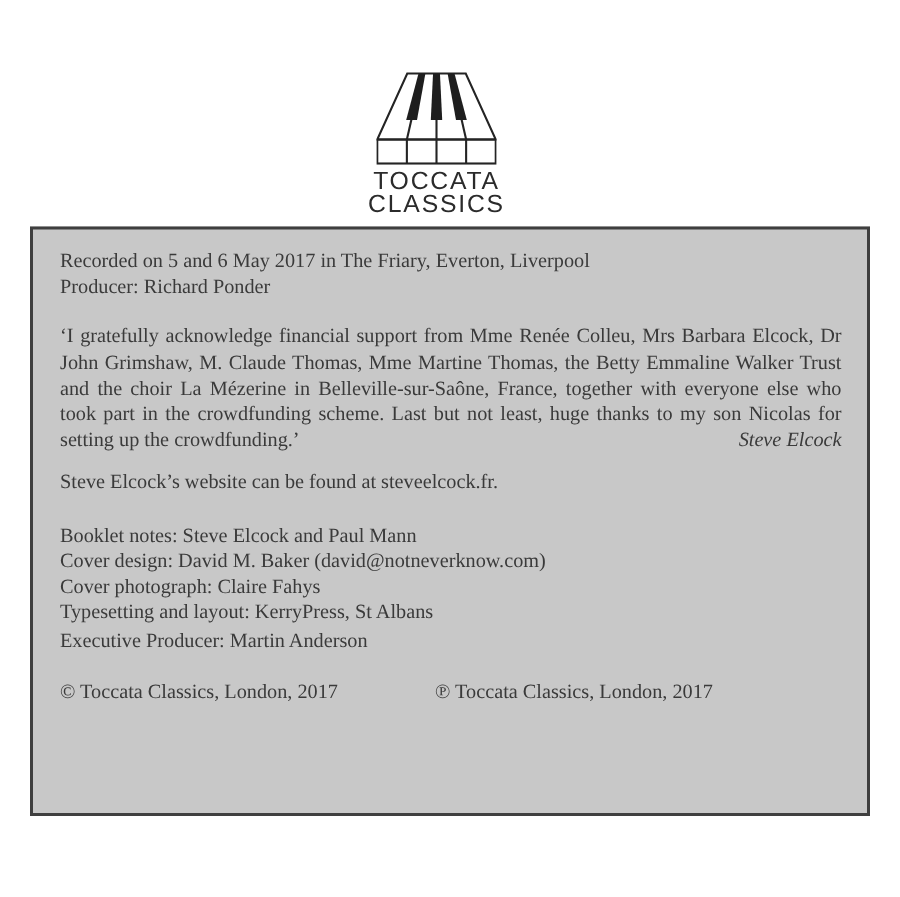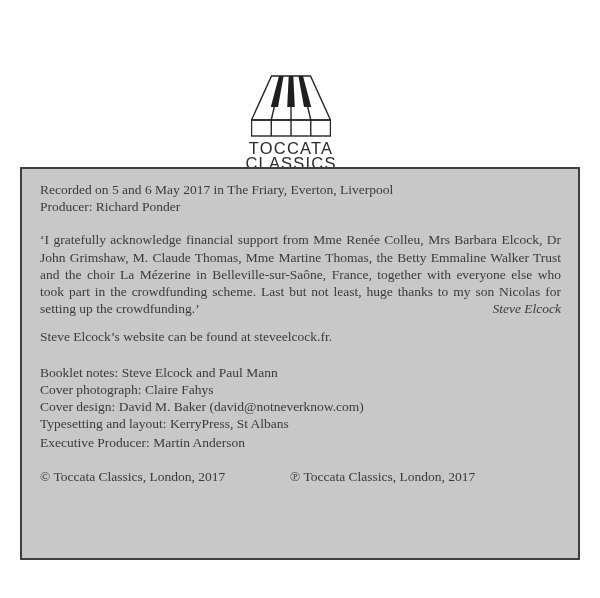--- a/index.html
+++ b/index.html
@@ -15,21 +15,21 @@
   .page {
     position: relative;
     width: 600px;
     height: 598px;
     background: #ffffff;
   }
 
   
   .logo-wrap {
     position: absolute;
-    top: 75px;
+    top: 48px;
     left: 0;
     width: 600px;
     text-align: center;
   }
   .logo-inner {
     display: inline-block;
     transform: translateX(-9px);
   }
   .logo-inner svg { display: block; margin: 0 auto; }
   .logo-text {
@@ -39,21 +39,21 @@
     line-height: 15px;
     letter-spacing: 1.2px;
     color: #2b2b2b;
     text-align: center;
     white-space: nowrap;
   }
 
   
   .credits-box {
     position: absolute;
-    top: 167px;
+    top: 151px;
     left: 20px;
     width: 560px;
     height: 393px;
     box-sizing: border-box;
     background: var(--box-bg, #c8c8c8);
     border: 2px solid var(--box-border, #3f3f3f);
     padding: 12px 17px 0 18px;
     font-size: 13.5px;
     line-height: 17.2px;
     color: var(--text-color, #3a3a3a);
@@ -146,22 +146,22 @@
 
     <div class="ack">
       <span>‘I gratefully acknowledge financial support from Mme Renée Colleu, Mrs Barbara Elcock, Dr John Grimshaw, M. Claude Thomas, Mme Martine Thomas, the Betty Emmaline Walker Trust and the choir La Mézerine in Belleville-sur-Saône, France, together with everyone else who took part in the crowdfunding scheme. Last but not least, huge thanks to my son Nicolas for setting up the crowdfunding.’</span>
       <span class="attribution">Steve Elcock</span>
     </div>
 
     <div class="line website-line">Steve Elcock’s website can be found at steveelcock.fr.</div>
 
     <div class="production-block">
       <div class="line">Booklet notes: Steve Elcock and Paul Mann</div>
+      <div class="line">Cover design: David M. Baker (david@notneverknow.com)</div>
       <div class="line">Cover photograph: Claire Fahys</div>
-      <div class="line">Cover design: David M. Baker (david@notneverknow.com)</div>
       <div class="line">Typesetting and layout: KerryPress, St Albans</div>
     </div>
 
     <div class="line exec-line">Executive Producer: Martin Anderson</div>
 
     <div class="copyright-row">
       <span class="c-left">© Toccata Classics, London, 2017</span>
       <span class="c-right">℗ Toccata Classics, London, 2017</span>
     </div>
 

